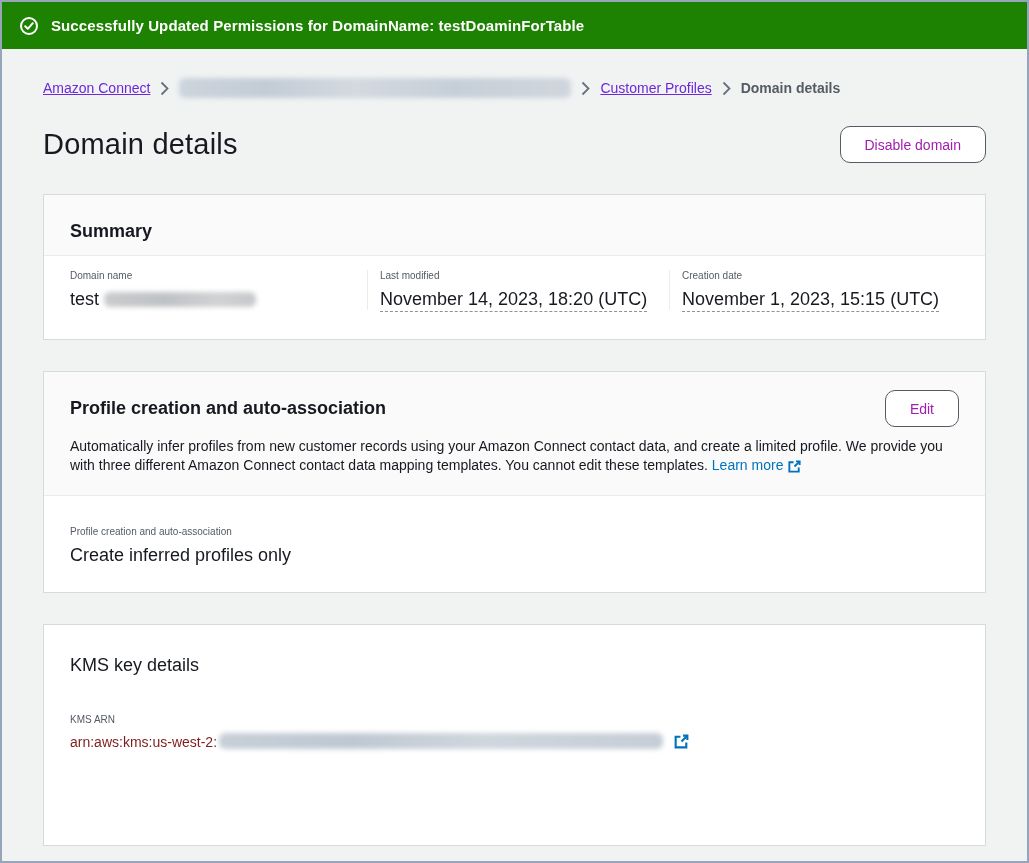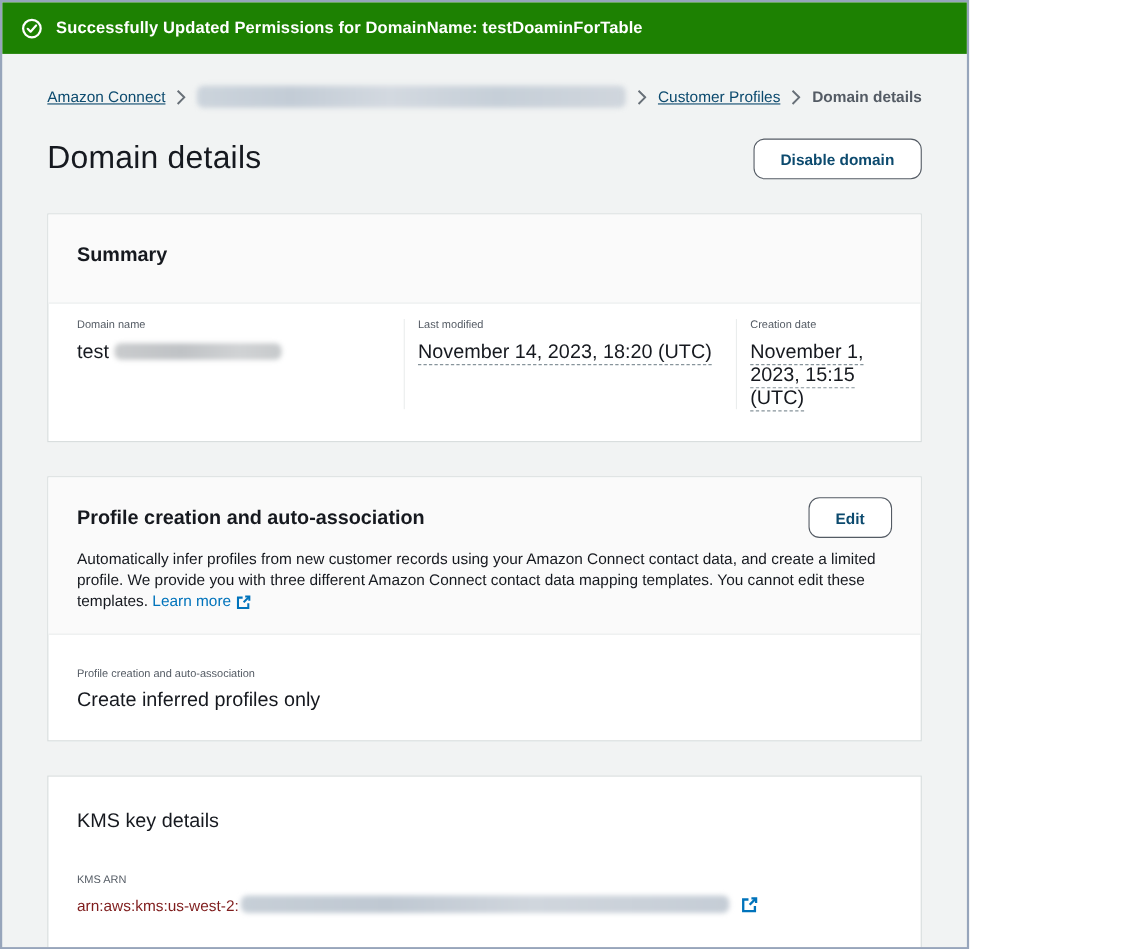--- a/index.html
+++ b/index.html
@@ -3,21 +3,21 @@
 <meta charset="utf-8">
 <style>
   * { margin: 0; padding: 0; box-sizing: border-box; }
   html, body { background: #ffffff; }
   body {
     font-family: "Liberation Sans", sans-serif;
     color: #16191f;
     width: 1029px;
   }
   .frame {
-    width: 881px;
+    width: 1029px;
     height: 863px;
     border: 2px solid #97a5bb;
     background: #f1f3f3;
     overflow: hidden;
   }
   
   .flashbar {
     height: 47px;
     background: #1d8102;
     display: flex;
@@ -33,21 +33,21 @@
 
   
   .breadcrumb {
     margin-top: 28px;
     display: flex;
     align-items: center;
     font-size: 14px;
     height: 22px;
   }
   .breadcrumb a {
-    color: #0c4a6e;
+    color: #6d28d9;
     text-decoration: underline;
     cursor: pointer;
     white-space: nowrap;
   }
   .bc-sep { display: inline-flex; margin: 0 10px; align-items: center; }
   .bc-current { color: #545b64; font-weight: 700; white-space: nowrap; }
 
   
   .redacted {
     display: inline-block;
@@ -79,39 +79,39 @@
     font-size: 29px;
     font-weight: 400;
     color: #16191f;
     letter-spacing: .2px;
   }
   .actions { display: flex; gap: 10px; }
   .btn {
     background: #ffffff;
     border: 1px solid #545b64;
     border-radius: 10px;
-    color: #0c4a6e;
+    color: #a21caf;
     font-family: "Liberation Sans", sans-serif;
     font-size: 14px;
-    font-weight: 700;
+    font-weight: 400;
     height: 37px;
     padding: 0 24px;
     cursor: pointer;
   }
 
   
   .card {
     background: #ffffff;
     border: 1px solid #d5dbdb;
     margin-top: 31px;
   }
   .card-header {
     background: #fafafa;
     border-bottom: 1px solid #eaeded;
-    padding: 26px 26px 33px 26px;
+    padding: 26px 26px 13px 26px;
   }
   .card-header h2 {
     font-size: 18px;
     font-weight: 700;
     color: #16191f;
   }
   .ph-header { padding: 18px 26px 20px 26px; }
   .header-row {
     display: flex;
     align-items: center;

